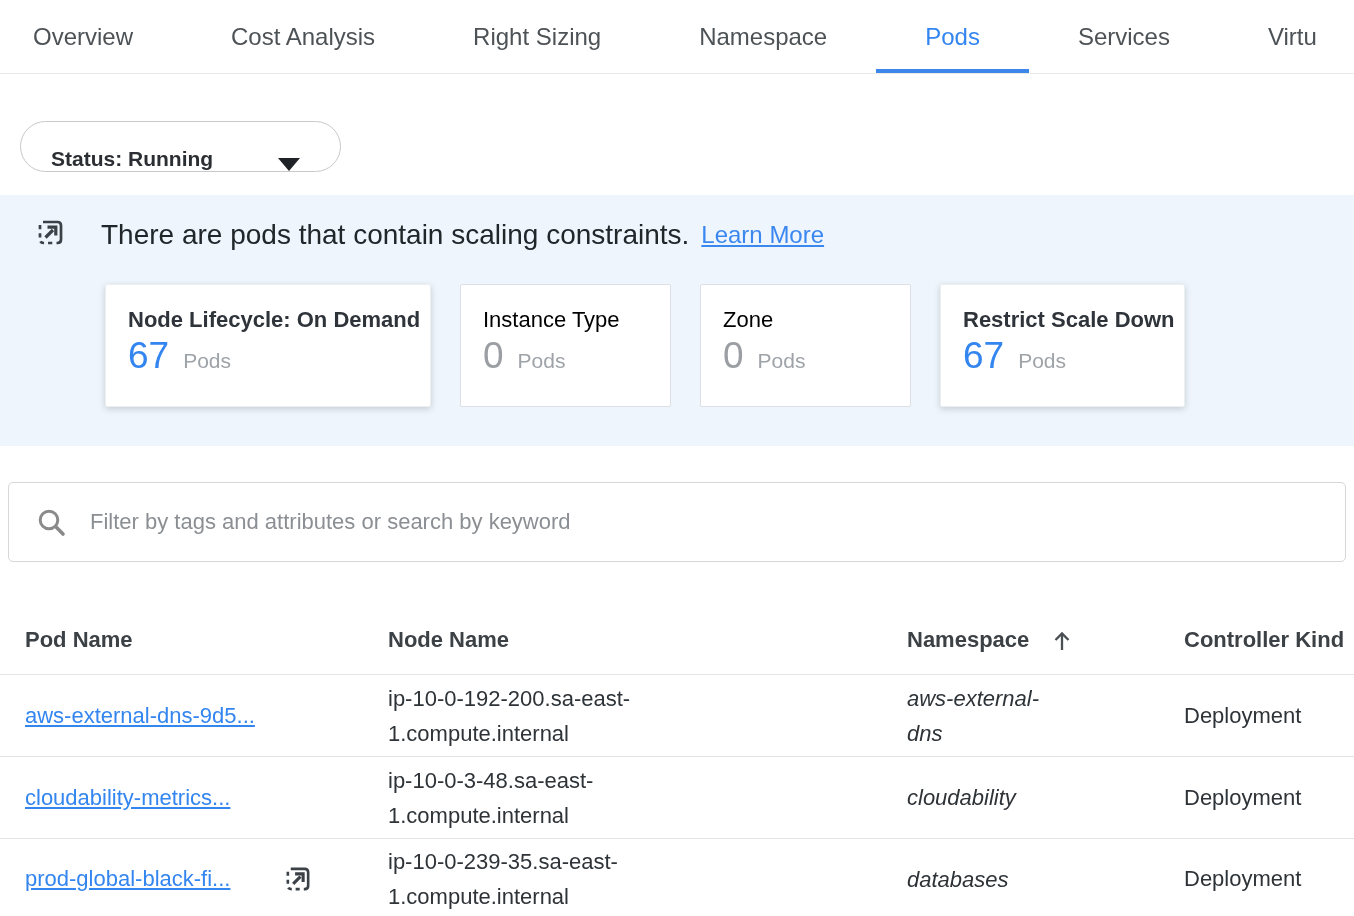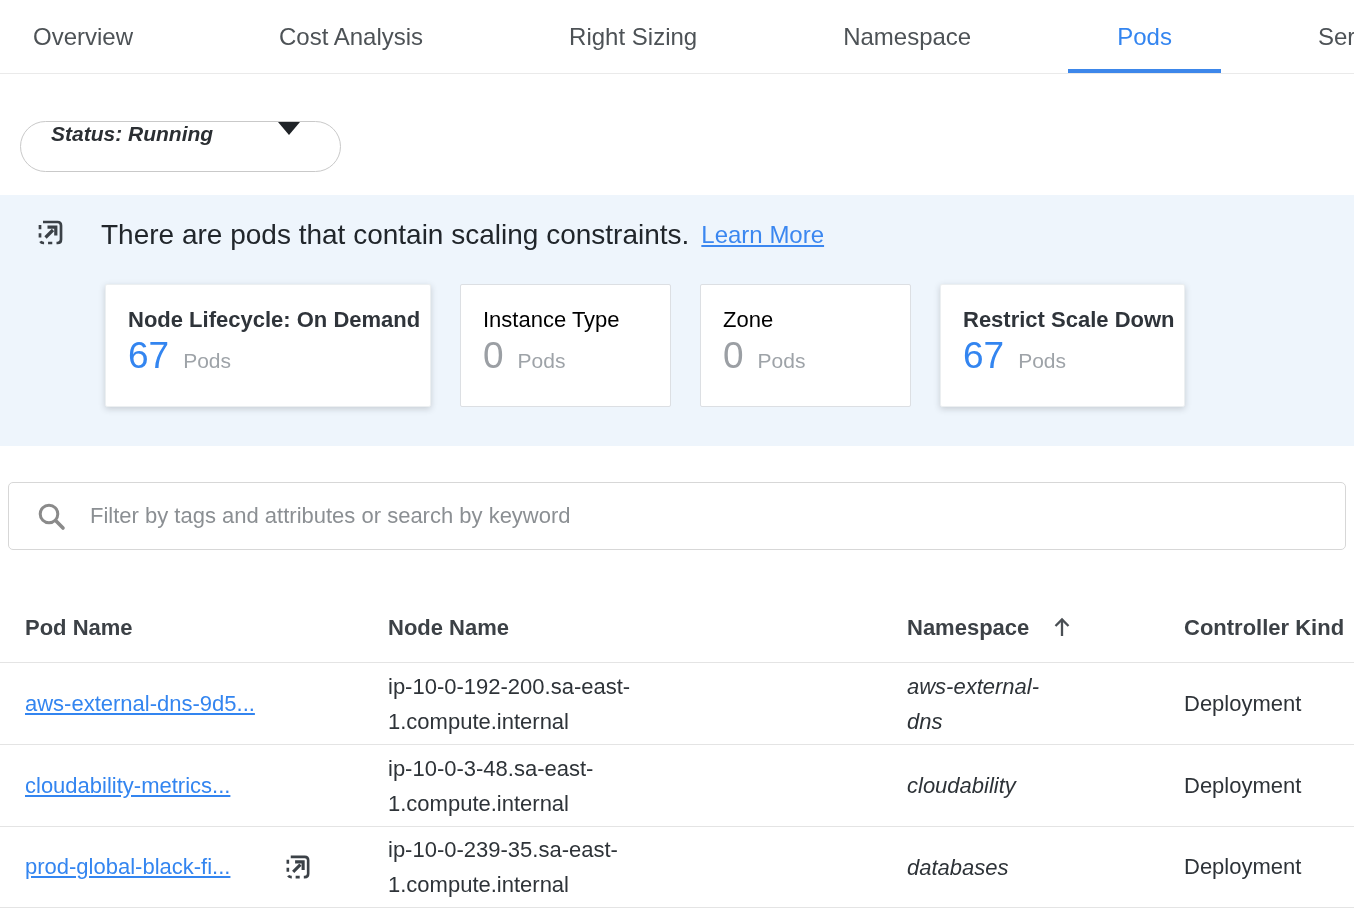--- a/index.html
+++ b/index.html
@@ -7,41 +7,40 @@
   body {
     width: 1354px; height: 916px; overflow: hidden;
     font-family: "Liberation Sans", sans-serif;
     color: #32373c;
   }
 
   
   .tabbar {
     display: flex; align-items: stretch;
     height: 74px; border-bottom: 1px solid #eaeaea;
-    white-space: nowrap; overflow: hidden; gap: 48px;
+    white-space: nowrap; overflow: hidden;
   }
   .tab {
     position: relative; display: flex; align-items: center;
     padding: 0 49px; font-size: 24px; color: #4d5256; cursor: pointer;
   }
   .tab:first-child { padding-left: 33px; }
   .tab.active { color: #3385f0; }
   .tab.active::after {
     content: ""; position: absolute; left: 0; right: 0; bottom: 0;
     height: 4px; background: #3d87ea;
   }
 
   
   .filter-row { padding: 47px 0 0 20px; }
   .status-pill {
-    display: flex; align-items: flex-start; justify-content: space-between;
+    display: flex; align-items: flex-end; justify-content: space-between;
     width: 321px; height: 51px; border: 1.5px solid #c9c9c9;
     border-radius: 26px; background: #fff; padding: 0 40px 0 30px;
     cursor: pointer;
-    font-style: italic;
   }
   .status-pill .label { font-size: 21px; font-weight: 600; color: #2b2f33; }
   .caret-down {
     width: 0; height: 0;
     border-left: 11px solid transparent; border-right: 11px solid transparent;
     border-top: 13px solid #1f2327;
   }
 
   
   .banner { margin-top: 23px; background: #eef5fc; padding: 22px 0 39px 0; }
@@ -65,40 +64,40 @@
   .card-count { font-size: 37px; color: #3385f0; }
   .card.inactive .card-count { color: #9b9fa4; }
   .card-unit { font-size: 21px; color: #9ea3a8; margin-left: 14px; }
   .card-w1 { width: 326px; }
   .card-w2 { width: 211px; }
   .card-w3 { width: 211px; }
   .card-w4 { width: 245px; }
 
   
   .search-box {
-    margin: 36px 8px 0 8px; height: 68px;
+    margin: 36px 8px 0 8px; height: 80px;
     border: 1px solid #d7d7d7; border-radius: 5px; background: #fff;
     display: flex; align-items: center; padding: 0 20px 0 27px;
   }
   .search-box input {
     border: none; outline: none; flex: 1; margin-left: 23px;
     font-family: "Liberation Sans", sans-serif;
     font-size: 22px; color: #32373c; background: transparent;
   }
   .search-box input::placeholder { color: #8b8f93; opacity: 1; }
 
   
   .table { margin-top: 44px; }
   .trow {
     display: grid;
     grid-template-columns: 363px 519px 277px 1fr;
     padding-left: 25px; align-items: center;
   }
   .thead { height: 68px; }
-  .th { font-size: 22px; font-weight: 600; color: #3c4146; display: flex; align-items: flex-start; cursor: pointer; }
+  .th { font-size: 22px; font-weight: 600; color: #3c4146; display: flex; align-items: flex-end; cursor: pointer; }
   .sort-icon { margin-left: 22px; display: inline-flex; }
   .tbody-row { height: 82px; border-top: 1px solid #e4e4e4; font-size: 22px; color: #2e3338; }
   .tbody-row:last-child { border-bottom: 1px solid #e4e4e4; }
   .pod-cell { display: flex; align-items: center; }
   .pod-link { color: #3385f0; text-decoration: underline; cursor: pointer; white-space: nowrap; }
   .row-scale-icon { margin-left: 53px; display: inline-flex; }
   .node-name { max-width: 272px; line-height: 35px; }
   .namespace { max-width: 152px; line-height: 35px; font-style: italic; }
 </style>
 </head>

